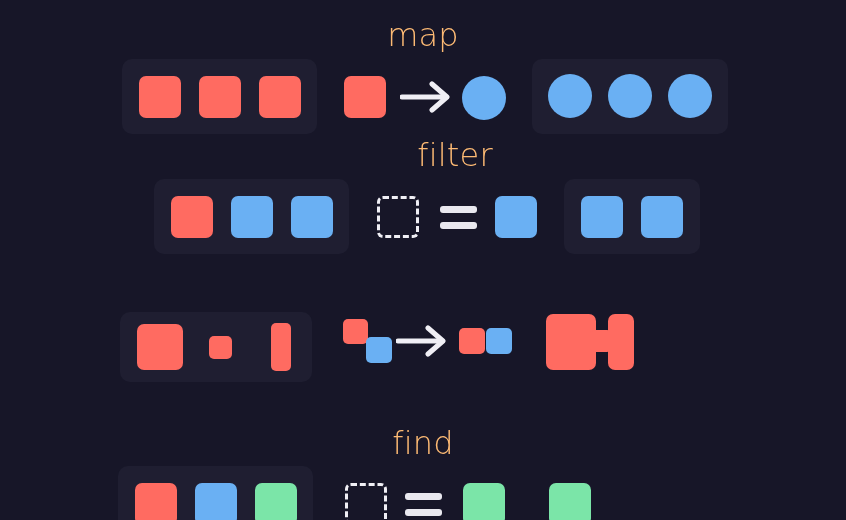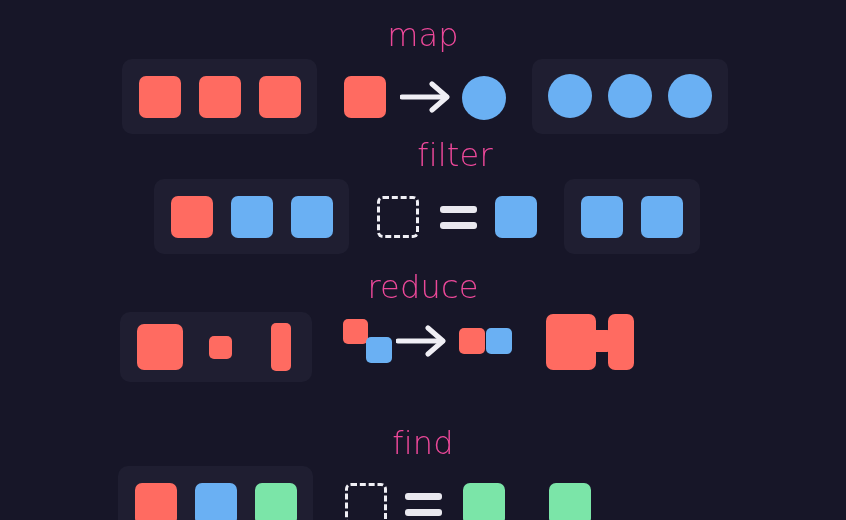--- a/index.html
+++ b/index.html
@@ -25,21 +25,21 @@
     position: absolute;
     left: 0;
     width: 846px;
   }
   .row-label {
     position: absolute;
     top: 0;
     left: 0;
     width: 846px;
     text-align: center;
-    color: #ec4899;
+    color: #fdba74;
     font-size: 32px;
     font-weight: 300;
     letter-spacing: 0.2px;
     line-height: 38px;
     font-family: "DejaVu Sans", sans-serif;
   }
 
   
   .plate {
     position: absolute;
@@ -133,21 +133,20 @@
     </div>
     <div class="sq" style="left:463px;top:60px;width:42px;height:42px;background:#6ab0f3;"></div>
 
     <div class="plate" style="left:532px;top:43px;width:136px;height:75px;">
       <div class="sq" style="left:17px;top:17px;width:42px;height:42px;background:#6ab0f3;"></div>
       <div class="sq" style="left:77px;top:17px;width:42px;height:42px;background:#6ab0f3;"></div>
     </div>
   </div>
 
   <div class="row" style="top:268px;height:120px;">
-    <div class="row-label">reduce</div>
 
     <div class="plate" style="left:120px;top:44px;width:192px;height:70px;">
       <div class="sq" style="left:17px;top:12px;width:46px;height:46px;background:#ff6b61;"></div>
       <div class="sq" style="left:89px;top:24px;width:23px;height:23px;background:#ff6b61;border-radius:5px;"></div>
       <div class="sq" style="left:151px;top:11px;width:20px;height:48px;background:#ff6b61;border-radius:5px;"></div>
     </div>
 
     <div class="sq" style="left:343px;top:51px;width:25px;height:25px;background:#ff6b61;border-radius:5px;"></div>
     <div class="sq" style="left:366px;top:69px;width:26px;height:26px;background:#6ab0f3;border-radius:5px;"></div>
 

